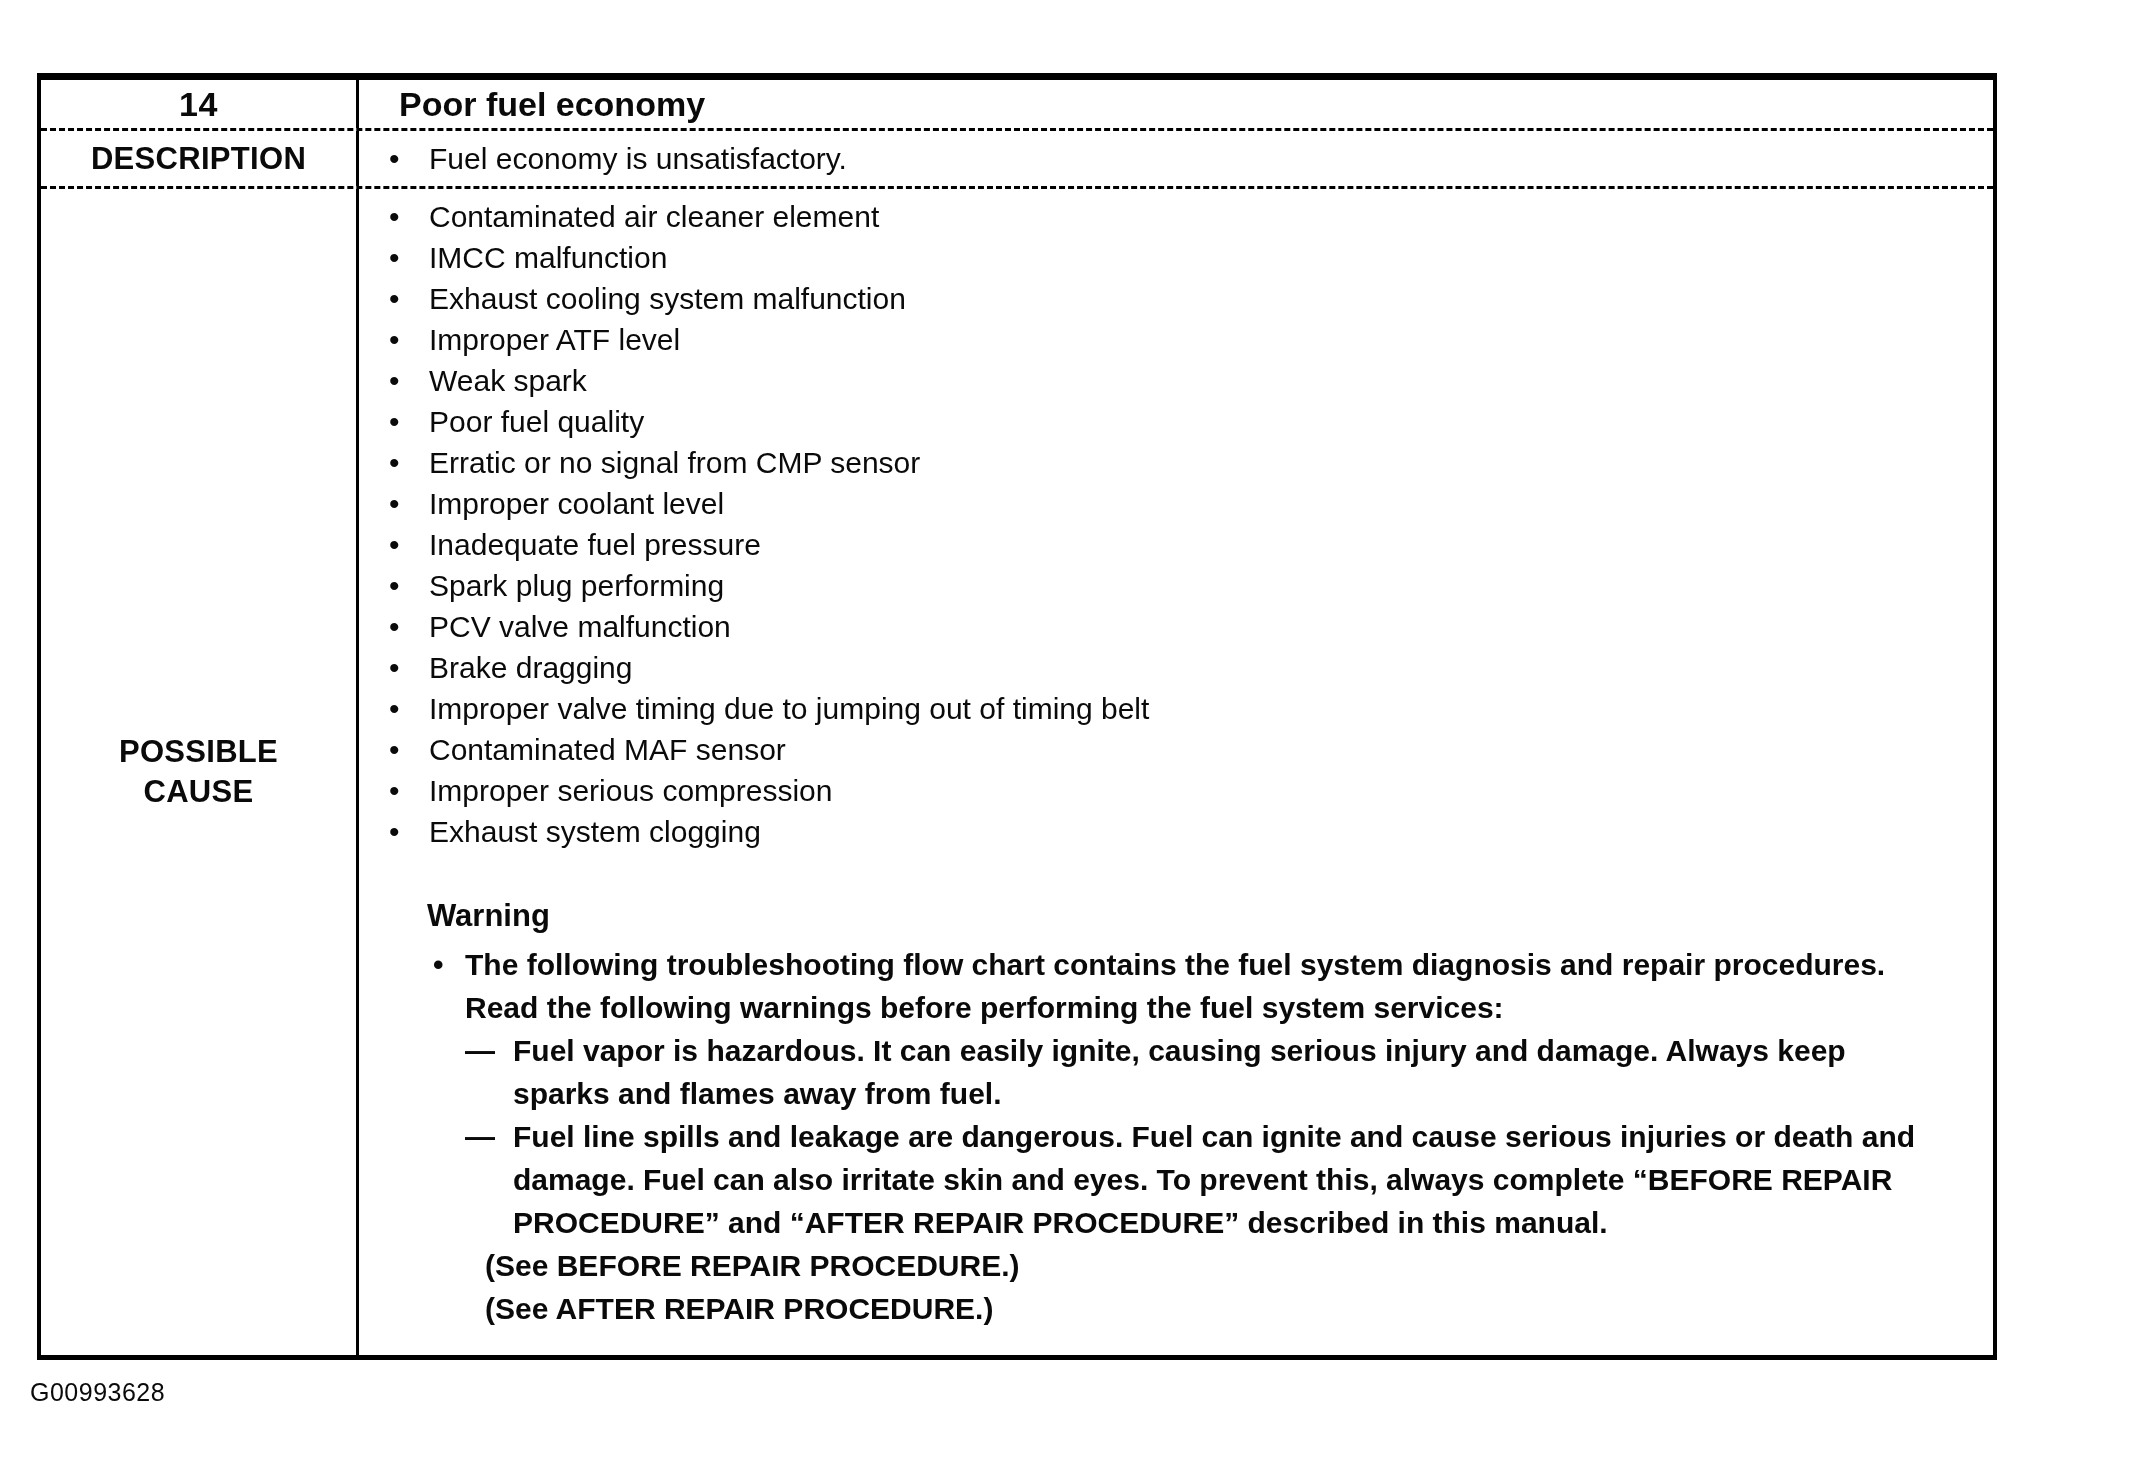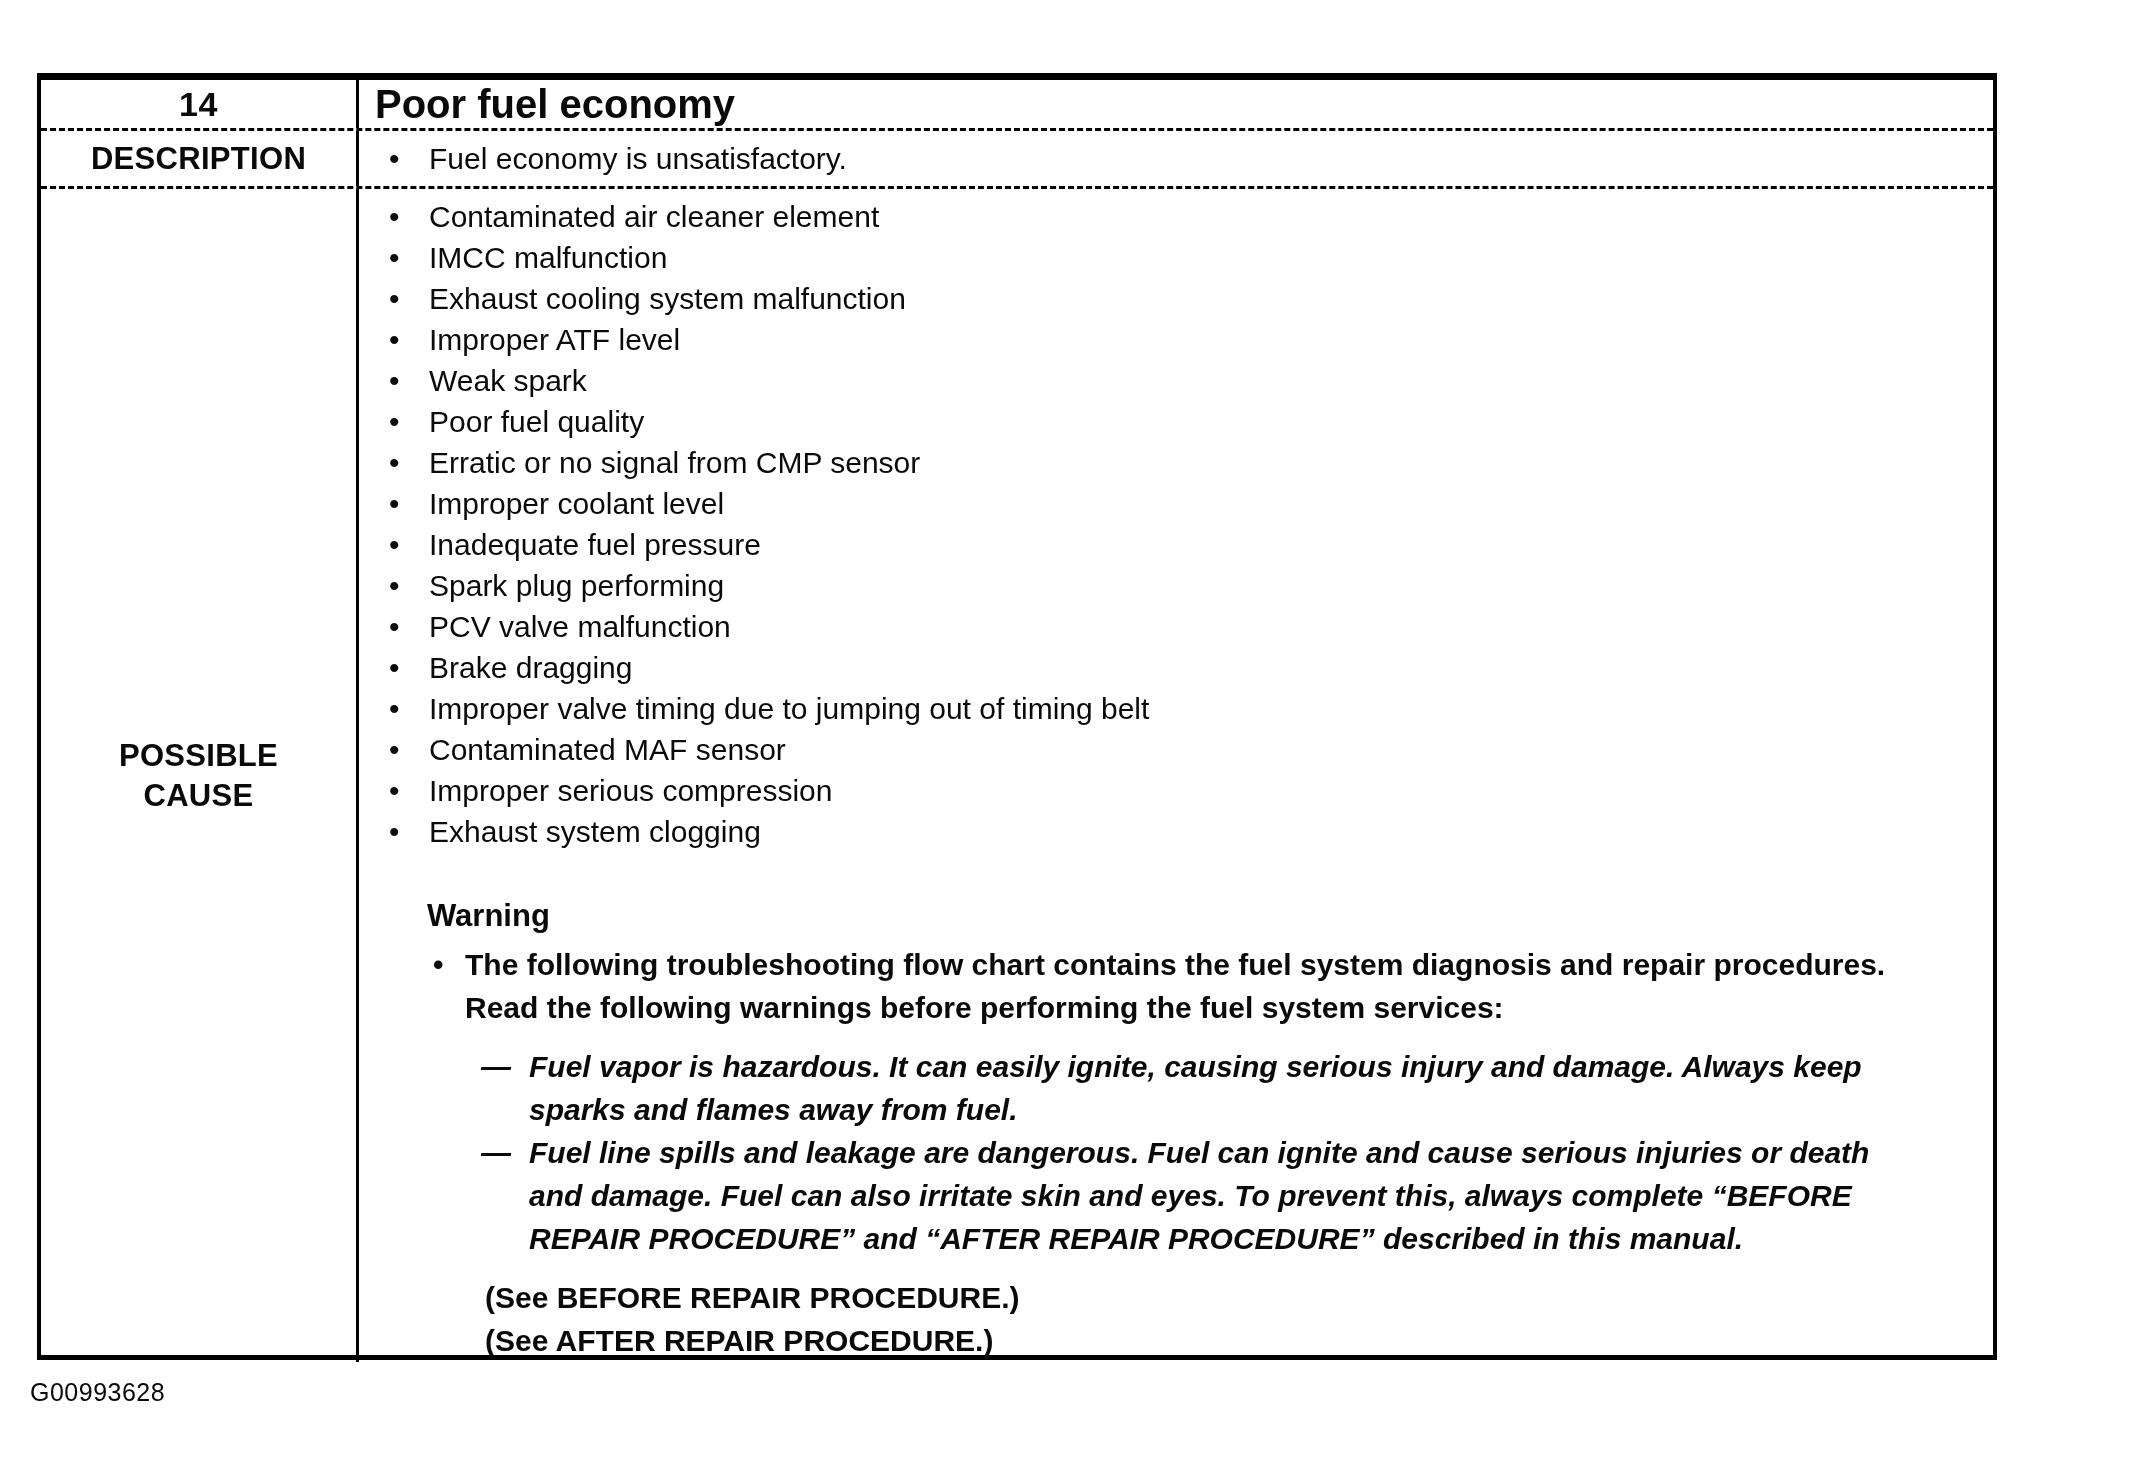--- a/index.html
+++ b/index.html
@@ -19,39 +19,39 @@
     width:318px;flex:0 0 318px;border-right:3px solid #000;box-sizing:border-box;
     display:flex;align-items:center;justify-content:center;text-align:center;
   }
   .cell-right{flex:1;box-sizing:border-box;display:flex;align-items:center;}
   .row-header{height:51px;flex:0 0 51px;}
   .row-desc{height:58px;flex:0 0 58px;}
   .row-cause{flex:1;}
   .row-cause .cell-right{align-items:flex-start;display:block;}
 
   .hdr-num{font-size:34px;font-weight:bold;letter-spacing:.5px;}
-  .hdr-title{font-size:40px;font-weight:bold;padding-left:16px;}
+  .hdr-title{font-size:34px;font-weight:bold;padding-left:40px;}
   .lbl{font-size:31px;font-weight:bold;letter-spacing:.3px;}
   .lbl-2line{line-height:40px;}
 
   .desc-item{display:flex;align-items:baseline;font-size:30px;}
   .bullet{flex:0 0 auto;width:40px;text-align:left;padding-left:30px;box-sizing:content-box;}
   .bullet::before{content:"\2022";font-size:30px;}
 
   .cause-list{list-style:none;margin:7px 0 0 0;padding:0;font-size:30px;line-height:41px;}
   .cause-list li{display:flex;align-items:baseline;}
 
   .warning-block{margin:42px 0 0 68px;font-weight:bold;font-size:30px;line-height:43px;}
   .warning-heading{font-size:31px;margin-bottom:6px;}
   .warning-list{list-style:none;margin:0;padding:0;}
   .warning-list > li{display:flex;align-items:flex-start;}
   .warning-list .w-bullet{flex:0 0 38px;padding-left:6px;box-sizing:border-box;}
   .warning-list .w-bullet::before{content:"\2022";}
   .warning-body{flex:1;max-width:1480px;}
-  .dash-list{list-style:none;margin:16px;padding:0;font-style:italic;}
+  .dash-list{list-style:none;margin:0;padding:0;}
   .dash-list > li{display:flex;align-items:baseline;}
   .dash-list .dash{flex:0 0 48px;}
   .dash-list .dash::before{content:"\2014";}
   .dash-body{flex:1;max-width:1440px;}
   .see-list{list-style:none;margin:0;padding:0 0 0 20px;}
 
   .fig-code{position:absolute;left:30px;top:1378px;font-size:25px;letter-spacing:.5px;}
 </style>
 </head>
 <body>

